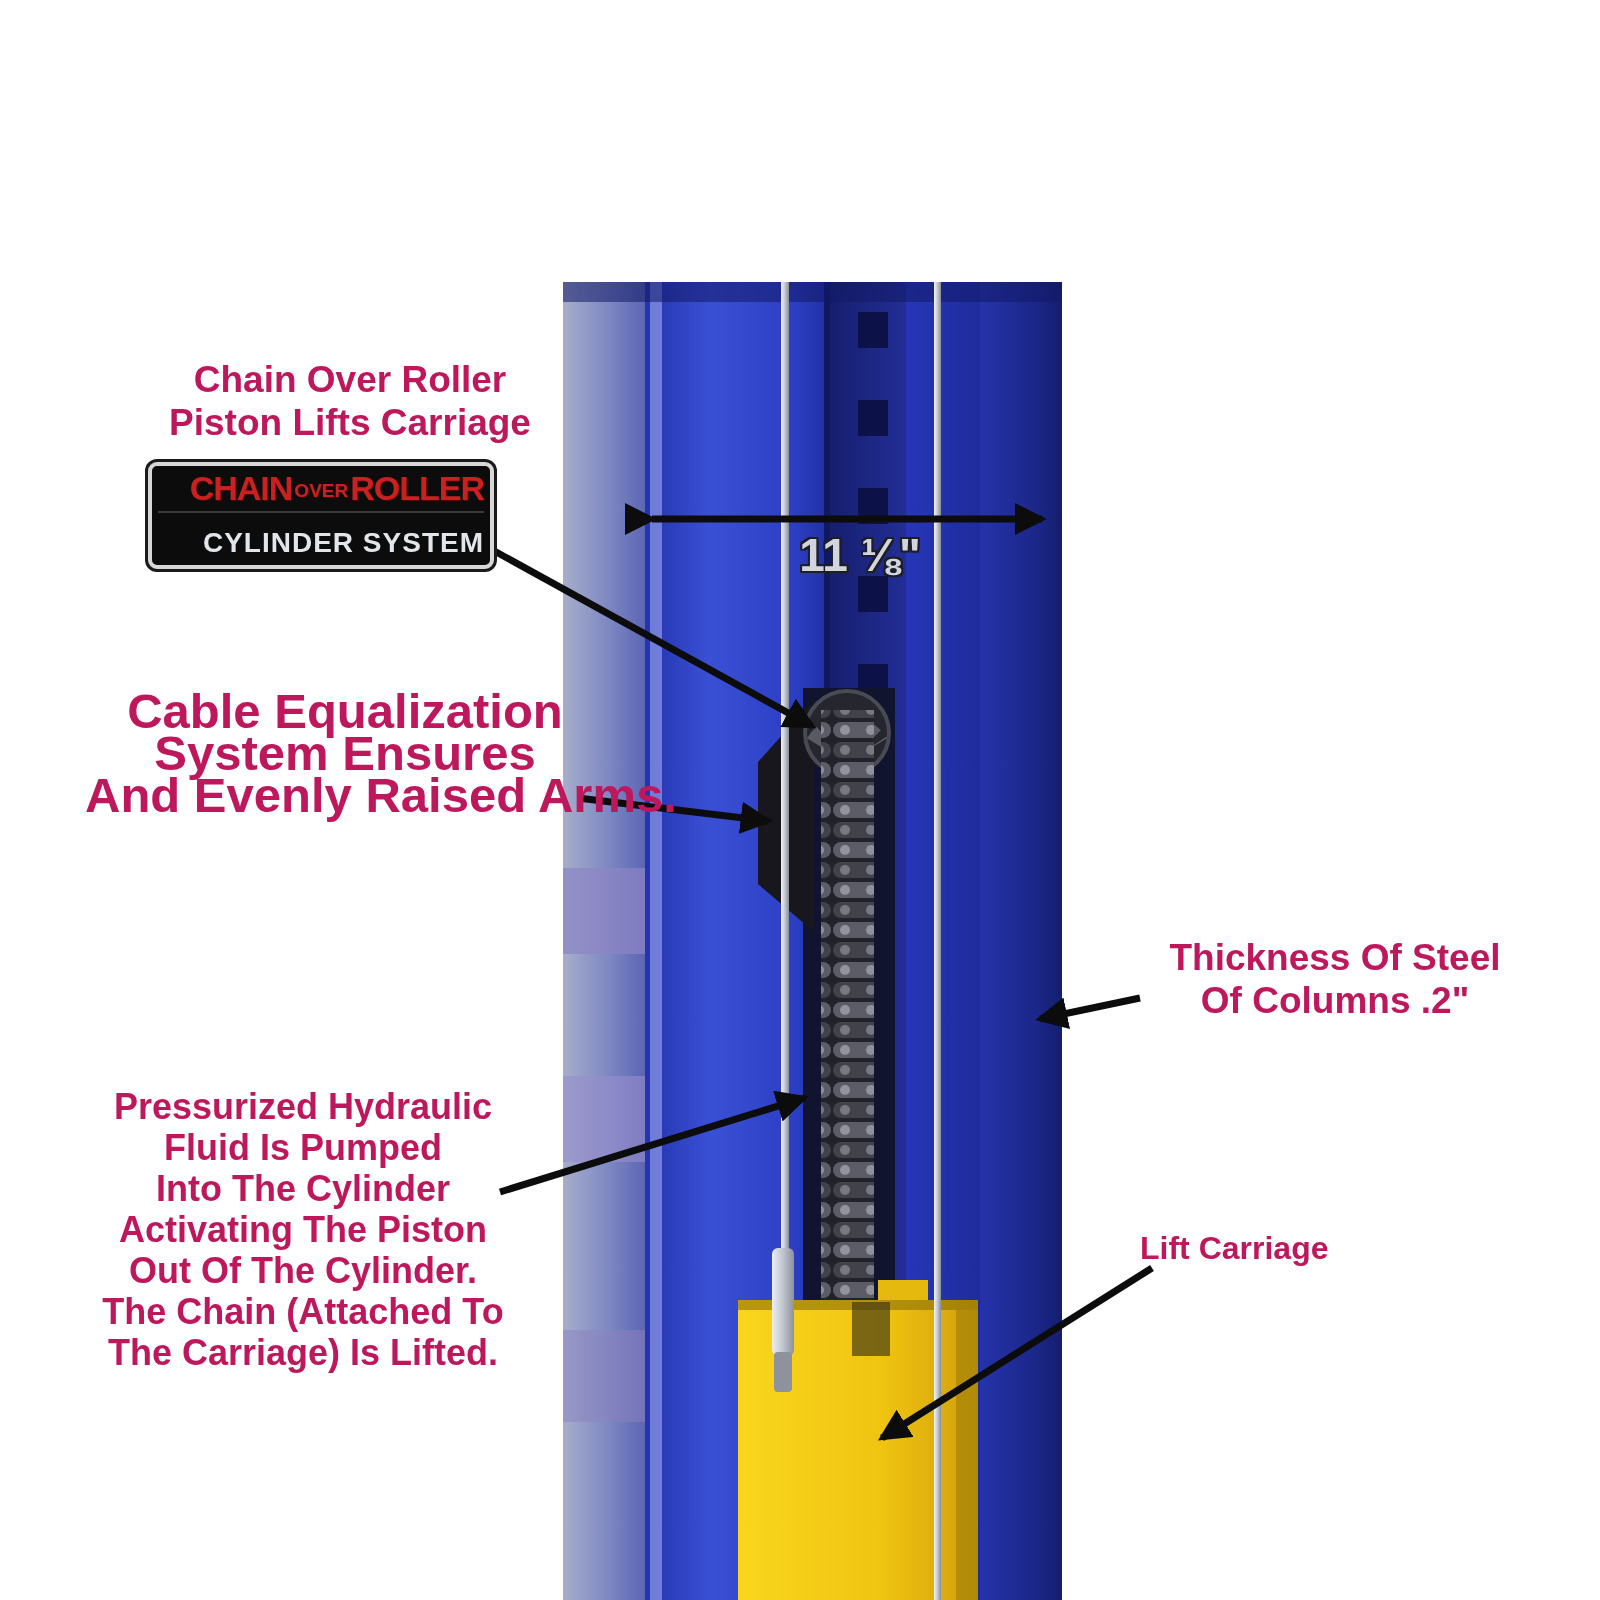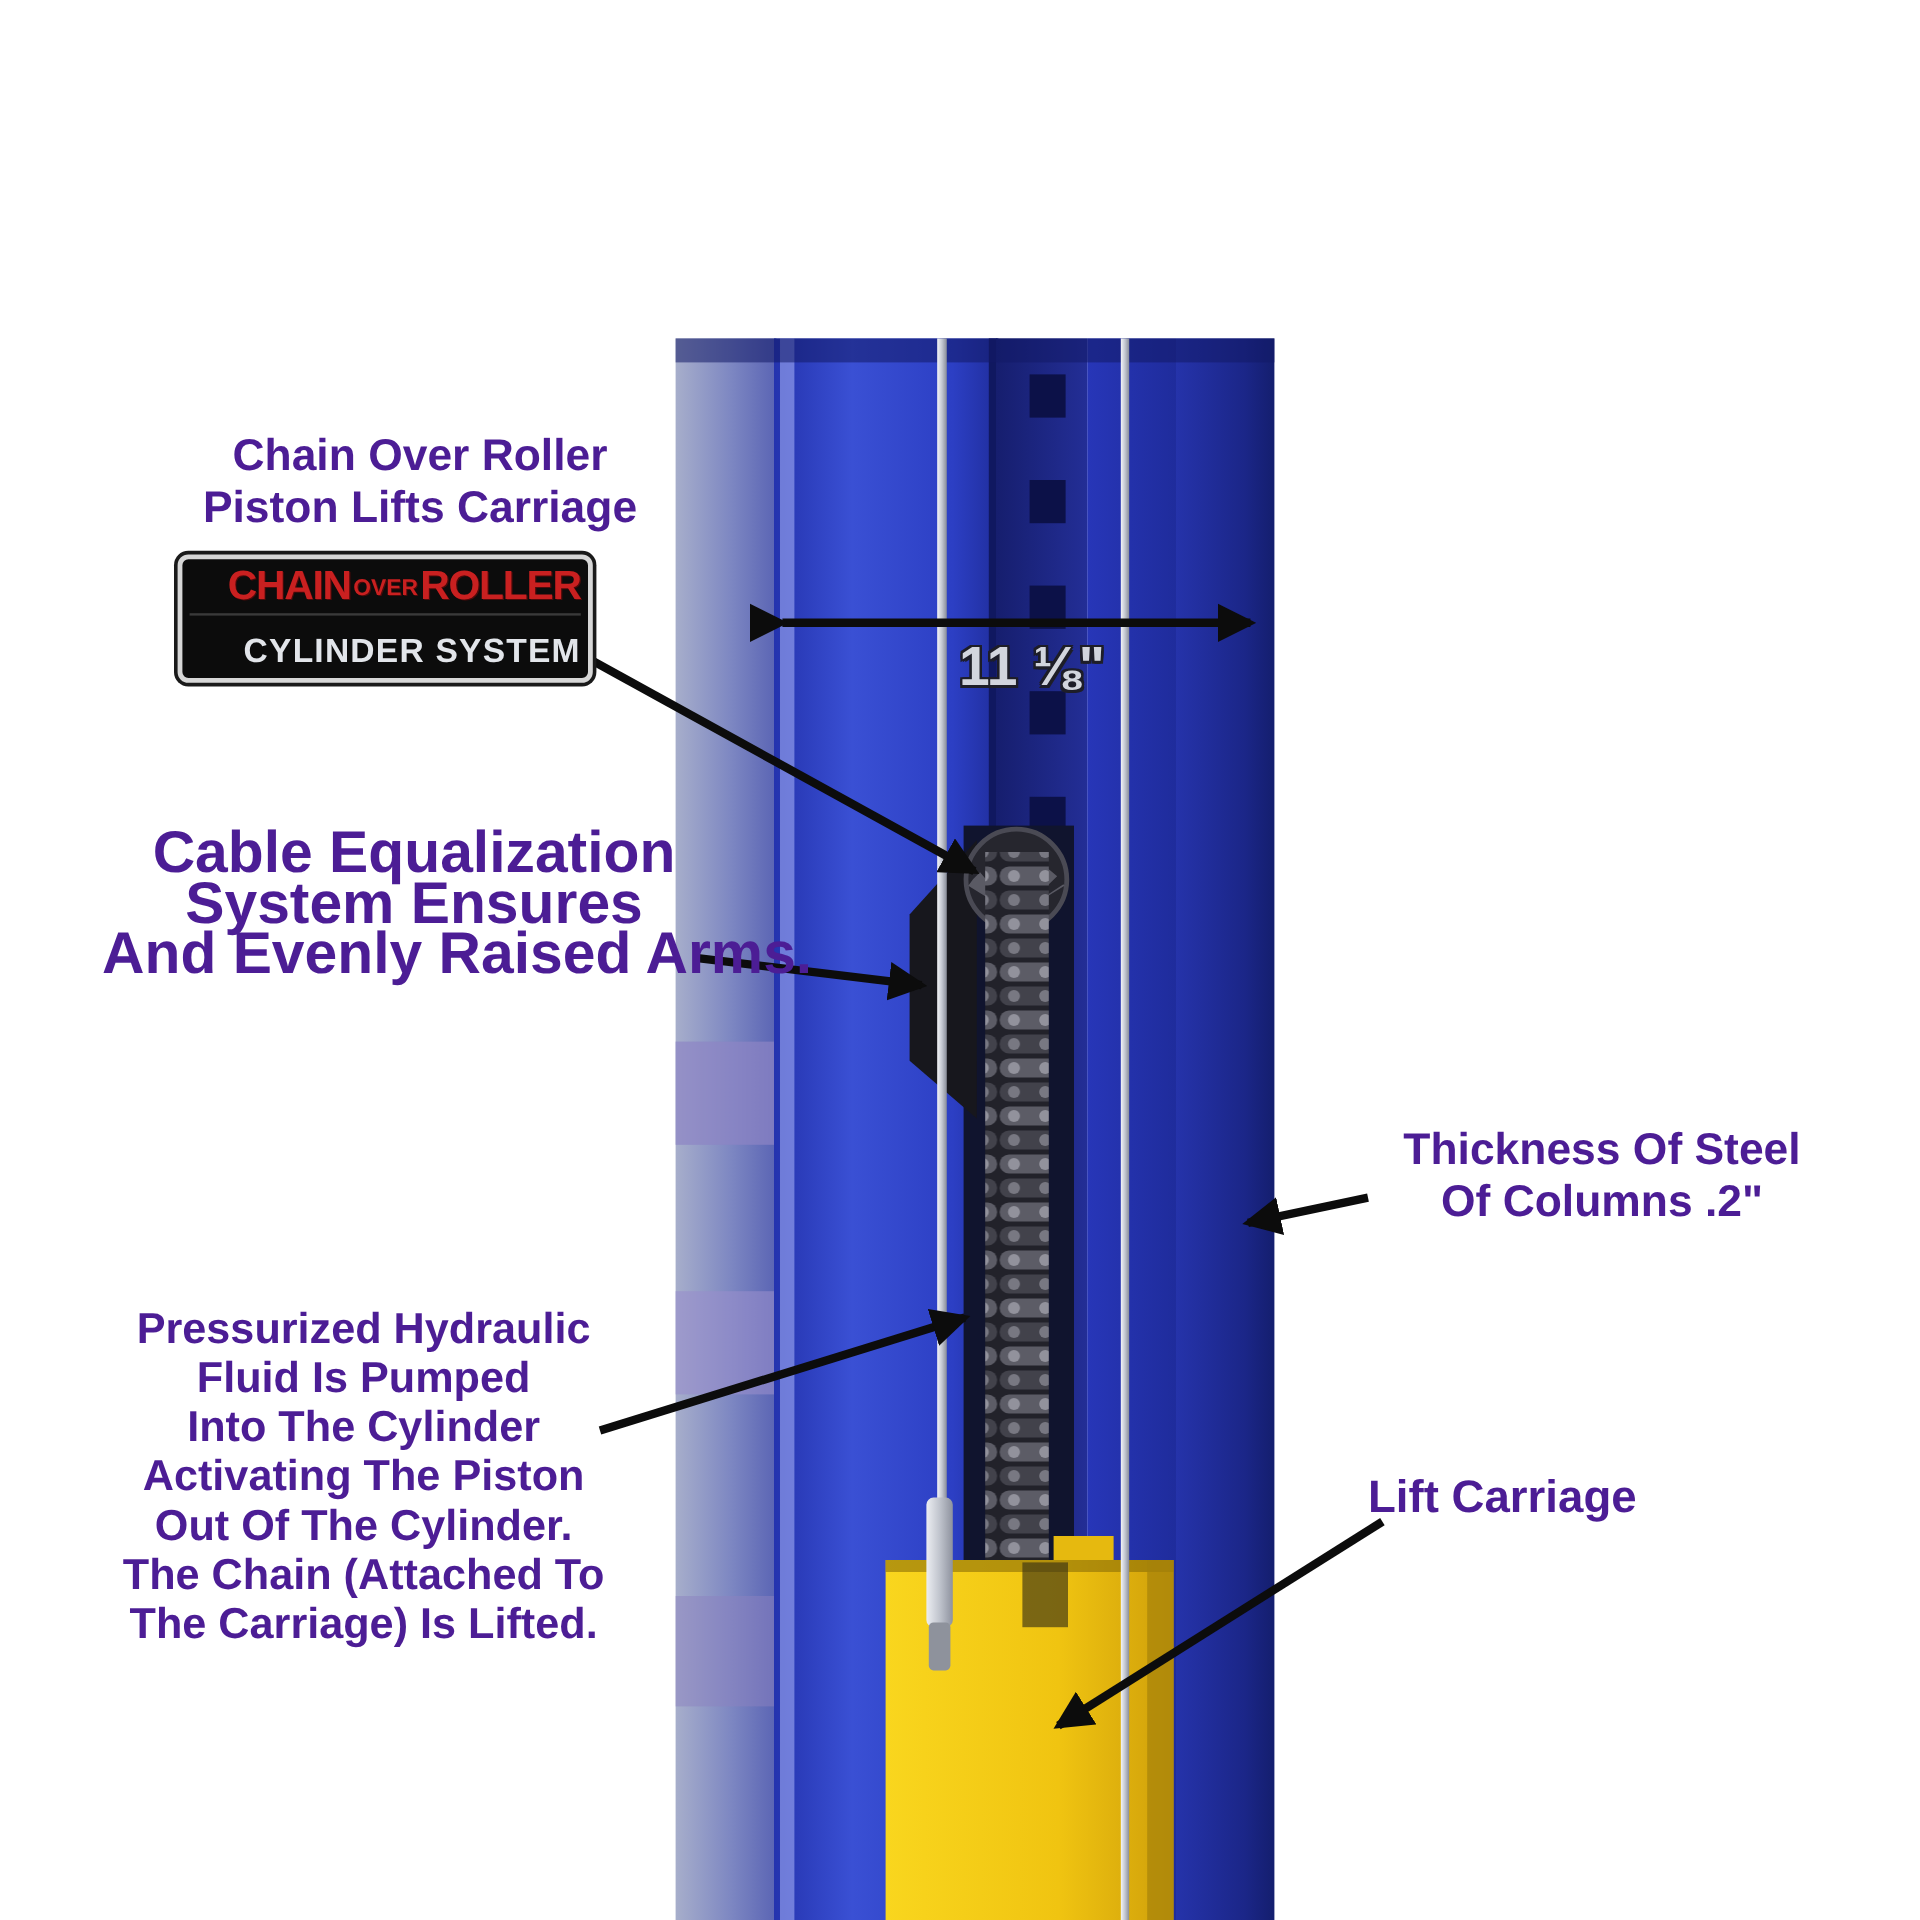--- a/index.html
+++ b/index.html
@@ -1,25 +1,25 @@
 <!DOCTYPE html>
 <html><head>
 <meta charset="utf-8">
 <style>
   html,body{margin:0;padding:0;background:#fff;}
   .stage{position:relative;width:1600px;height:1600px;background:#ffffff;overflow:hidden;
          font-family:"Liberation Sans","DejaVu Sans",sans-serif;}
   .stage svg{position:absolute;left:0;top:0;}
-  .lbl{position:absolute;color:#4c1d95;font-weight:bold;text-align:center;letter-spacing:0px;}
+  .lbl{position:absolute;color:#be185d;font-weight:bold;text-align:center;letter-spacing:0px;}
   .lbl div{white-space:nowrap;}
   .lbl-chain{left:110px;top:358px;width:480px;font-size:37px;line-height:43px;}
   .lbl-cable{left:85px;top:690px;width:520px;font-size:49px;line-height:42px;}
   .lbl-press{left:48px;top:1086px;width:510px;font-size:36px;line-height:41px;}
   .lbl-thick{left:1120px;top:936px;width:430px;font-size:37px;line-height:43px;}
-  .lbl-lift{left:1140px;top:1226px;width:300px;font-size:38px;line-height:44px;text-align:left;}
+  .lbl-lift{left:1140px;top:1226px;width:300px;font-size:32px;line-height:44px;text-align:left;}
   .badge{position:absolute;left:148px;top:462px;width:326px;background:#0c0c0c;
          border:4px solid #d7d7d7;border-radius:9px;box-shadow:0 0 0 3px #1a1a1a;
          text-align:right;padding:4px 6px 6px 6px;}
   .badge .row1{color:#c92020;font-weight:bold;font-size:34px;line-height:36px;
                text-shadow:1px 1px 0 #4d0a0a;letter-spacing:-1px;}
   .badge .row1 .small{font-size:19px;letter-spacing:0px;vertical-align:3px;padding:0 2px;}
   .badge .row2{color:#e2e5ea;font-weight:bold;font-size:28px;line-height:32px;
                letter-spacing:1px;border-top:2px solid #3a3a3a;margin-top:2px;padding-top:14px;}
   .measure{position:absolute;left:740px;top:528px;width:240px;text-align:center;
            color:#d2d5dd;font-weight:bold;font-size:46px;

